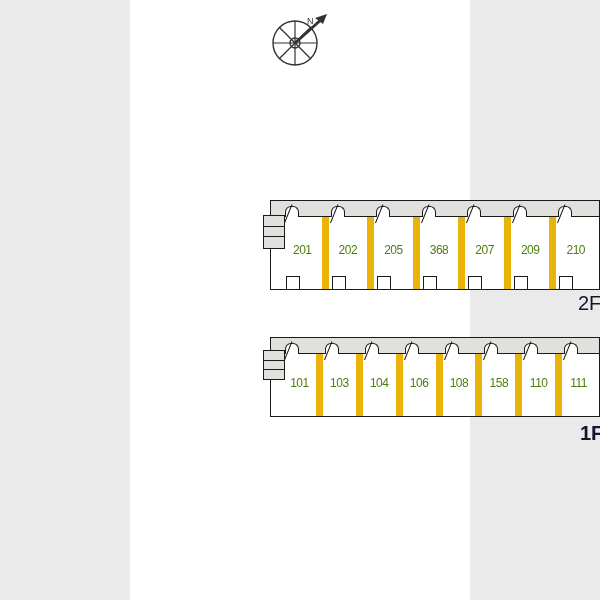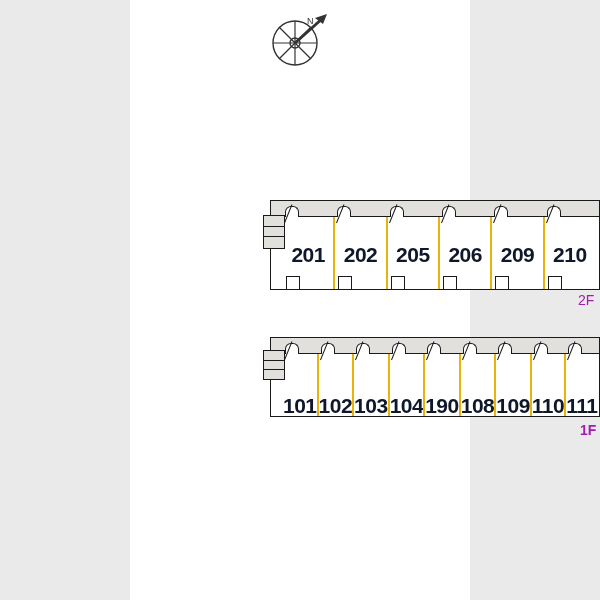--- a/index.html
+++ b/index.html
@@ -60,36 +60,35 @@
 
   
   .units{
     position:absolute;
     left:12px;top:16px;right:4px;bottom:0;
     display:flex;
   }
   .unit{
     position:relative;
     flex:1 1 0;
-    border-left:2px solid #eab308;
+    border-left:7px solid #eab308;
     box-sizing:border-box;
     display:flex;
     align-items:flex-start;
     justify-content:center;
   }
   .unit:first-child{border-left:none;}
   .unit .label{
-    font-size:21px;
-    color:#0f172a;
+    font-size:12px;
+    color:#4d7c0f;
     letter-spacing:-0.5px;
     margin-top:26px;
     white-space:nowrap;
-    font-weight:bold;
-  }
-  #floor1 .unit .label{margin-top:40px;}
+  }
+  #floor1 .unit .label{margin-top:22px;}
   
   .nub{
     position:absolute;
     top:-11px;left:2px;
     width:12px;height:10px;
     border:1px solid #1a1a1a;
     border-bottom:none;
     background:#ffffff;
     border-radius:6px 6px 0 0;
   }
@@ -107,22 +106,22 @@
     position:absolute;
     top:-14px;
     width:1px;height:20px;
     background:#1a1a1a;
     transform-origin:bottom center;
     transform:rotate(22deg);
   }
   
   .caption{
     position:absolute;
-    font-size:14px;
-    color:#a21caf;
+    font-size:20px;
+    color:#0f172a;
     font-weight:normal;
   }
   #cap2{left:448px;top:292px;}
   #cap1{left:450px;top:422px;font-weight:bold;}
 </style>
 </head>
 <body>
 
 <div id="canvas">
 
@@ -161,21 +160,27 @@
       </div>
       <div class="unit">
         <div class="nub"></div>
         <div class="slant" style="left:1px;"></div>
         <div class="label">205</div>
         <div class="balcony"></div>
       </div>
       <div class="unit">
         <div class="nub"></div>
         <div class="slant" style="left:1px;"></div>
-        <div class="label">206</div>
+        <div class="label">368</div>
+        <div class="balcony"></div>
+      </div>
+      <div class="unit">
+        <div class="nub"></div>
+        <div class="slant" style="left:1px;"></div>
+        <div class="label">207</div>
         <div class="balcony"></div>
       </div>
       <div class="unit">
         <div class="nub"></div>
         <div class="slant" style="left:1px;"></div>
         <div class="label">209</div>
         <div class="balcony"></div>
       </div>
       <div class="unit">
         <div class="nub"></div>
@@ -195,46 +200,41 @@
     </div>
     <div class="units">
       <div class="unit">
         <div class="nub"></div>
         <div class="slant" style="left:1px;"></div>
         <div class="label">101</div>
       </div>
       <div class="unit">
         <div class="nub"></div>
         <div class="slant" style="left:1px;"></div>
-        <div class="label">102</div>
-      </div>
-      <div class="unit">
-        <div class="nub"></div>
-        <div class="slant" style="left:1px;"></div>
         <div class="label">103</div>
       </div>
       <div class="unit">
         <div class="nub"></div>
         <div class="slant" style="left:1px;"></div>
         <div class="label">104</div>
       </div>
       <div class="unit">
         <div class="nub"></div>
         <div class="slant" style="left:1px;"></div>
-        <div class="label">190</div>
+        <div class="label">106</div>
       </div>
       <div class="unit">
         <div class="nub"></div>
         <div class="slant" style="left:1px;"></div>
         <div class="label">108</div>
       </div>
       <div class="unit">
         <div class="nub"></div>
         <div class="slant" style="left:1px;"></div>
-        <div class="label">109</div>
+        <div class="label">158</div>
       </div>
       <div class="unit">
         <div class="nub"></div>
         <div class="slant" style="left:1px;"></div>
         <div class="label">110</div>
       </div>
       <div class="unit">
         <div class="nub"></div>
         <div class="slant" style="left:1px;"></div>
         <div class="label">111</div>

